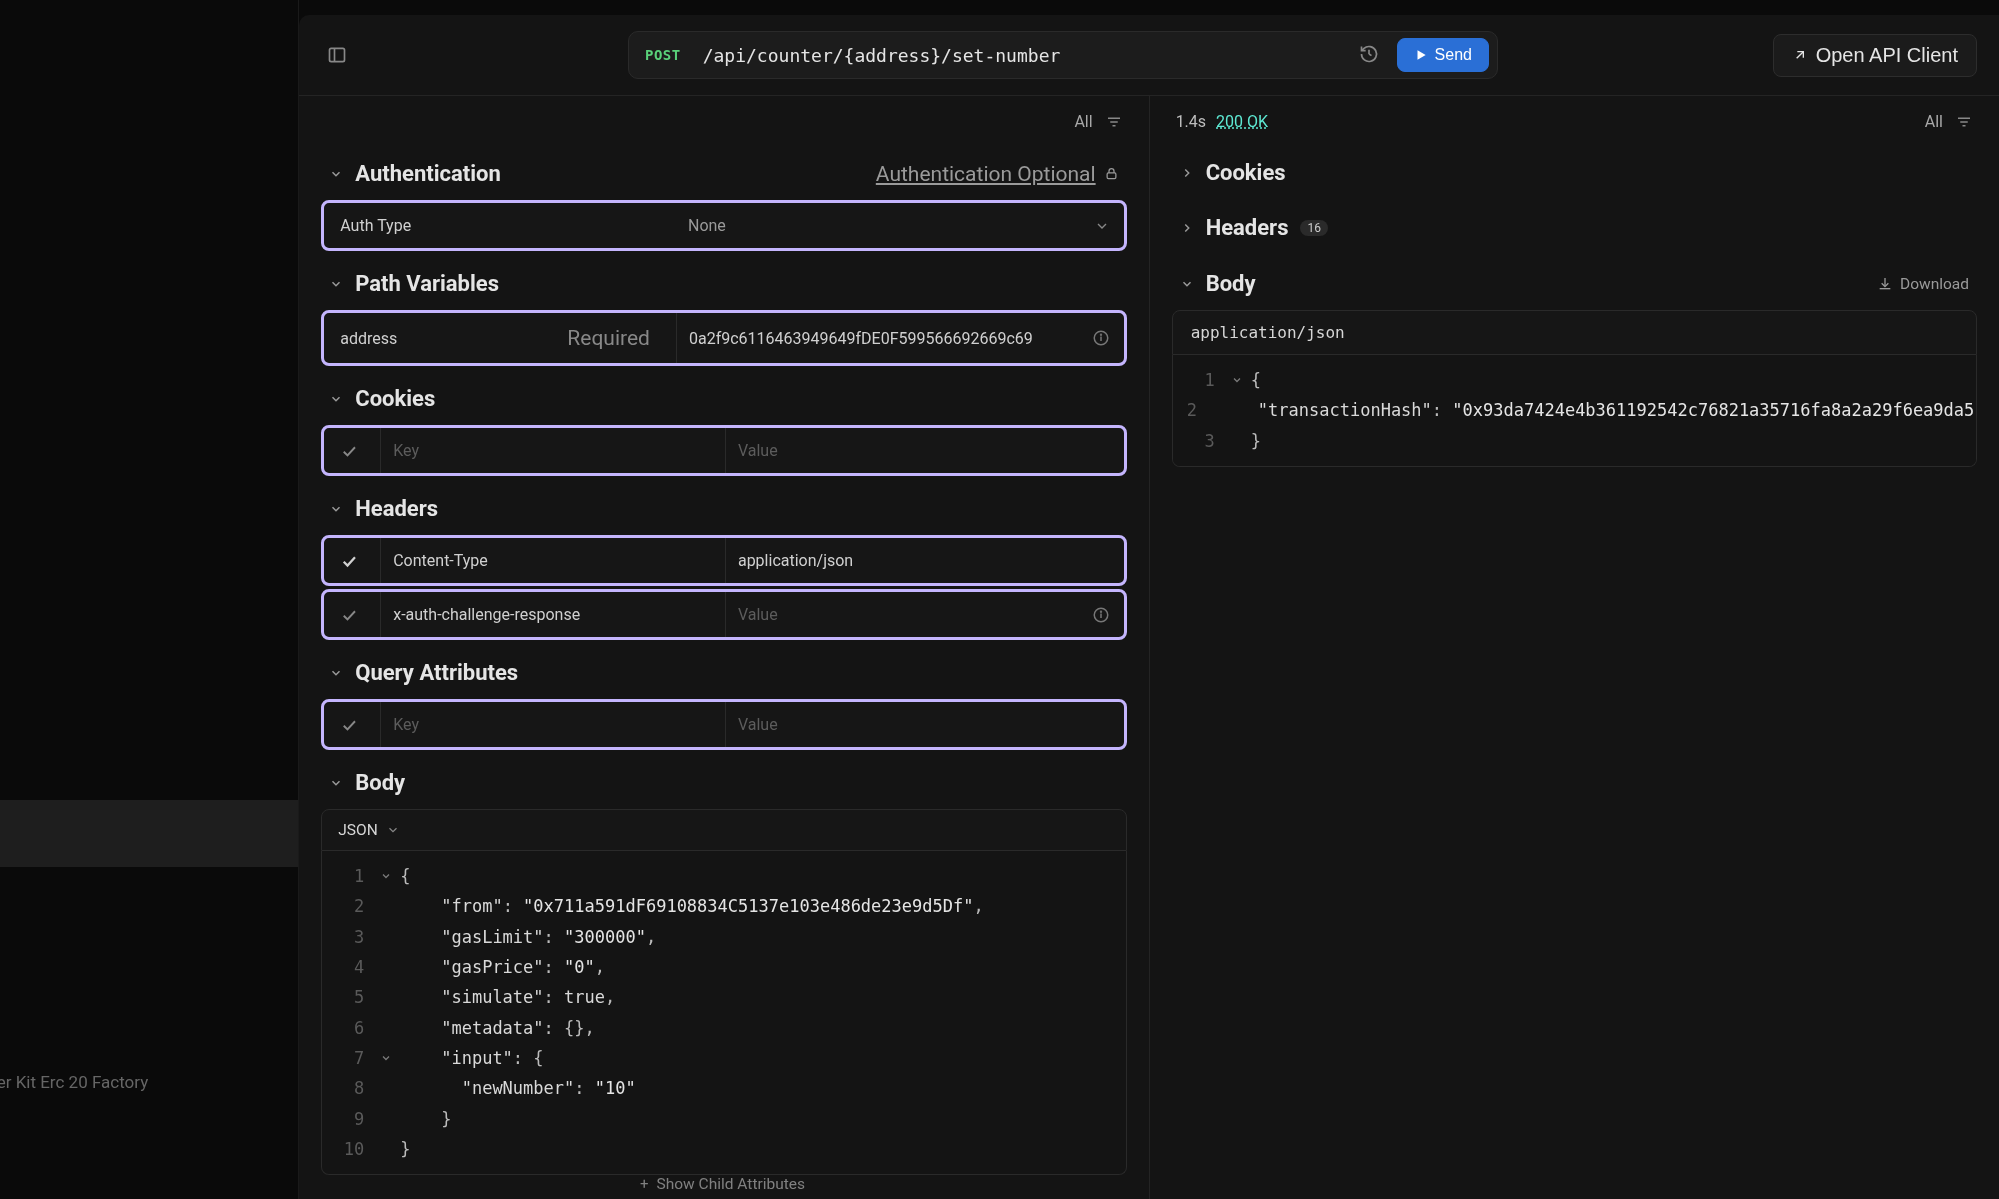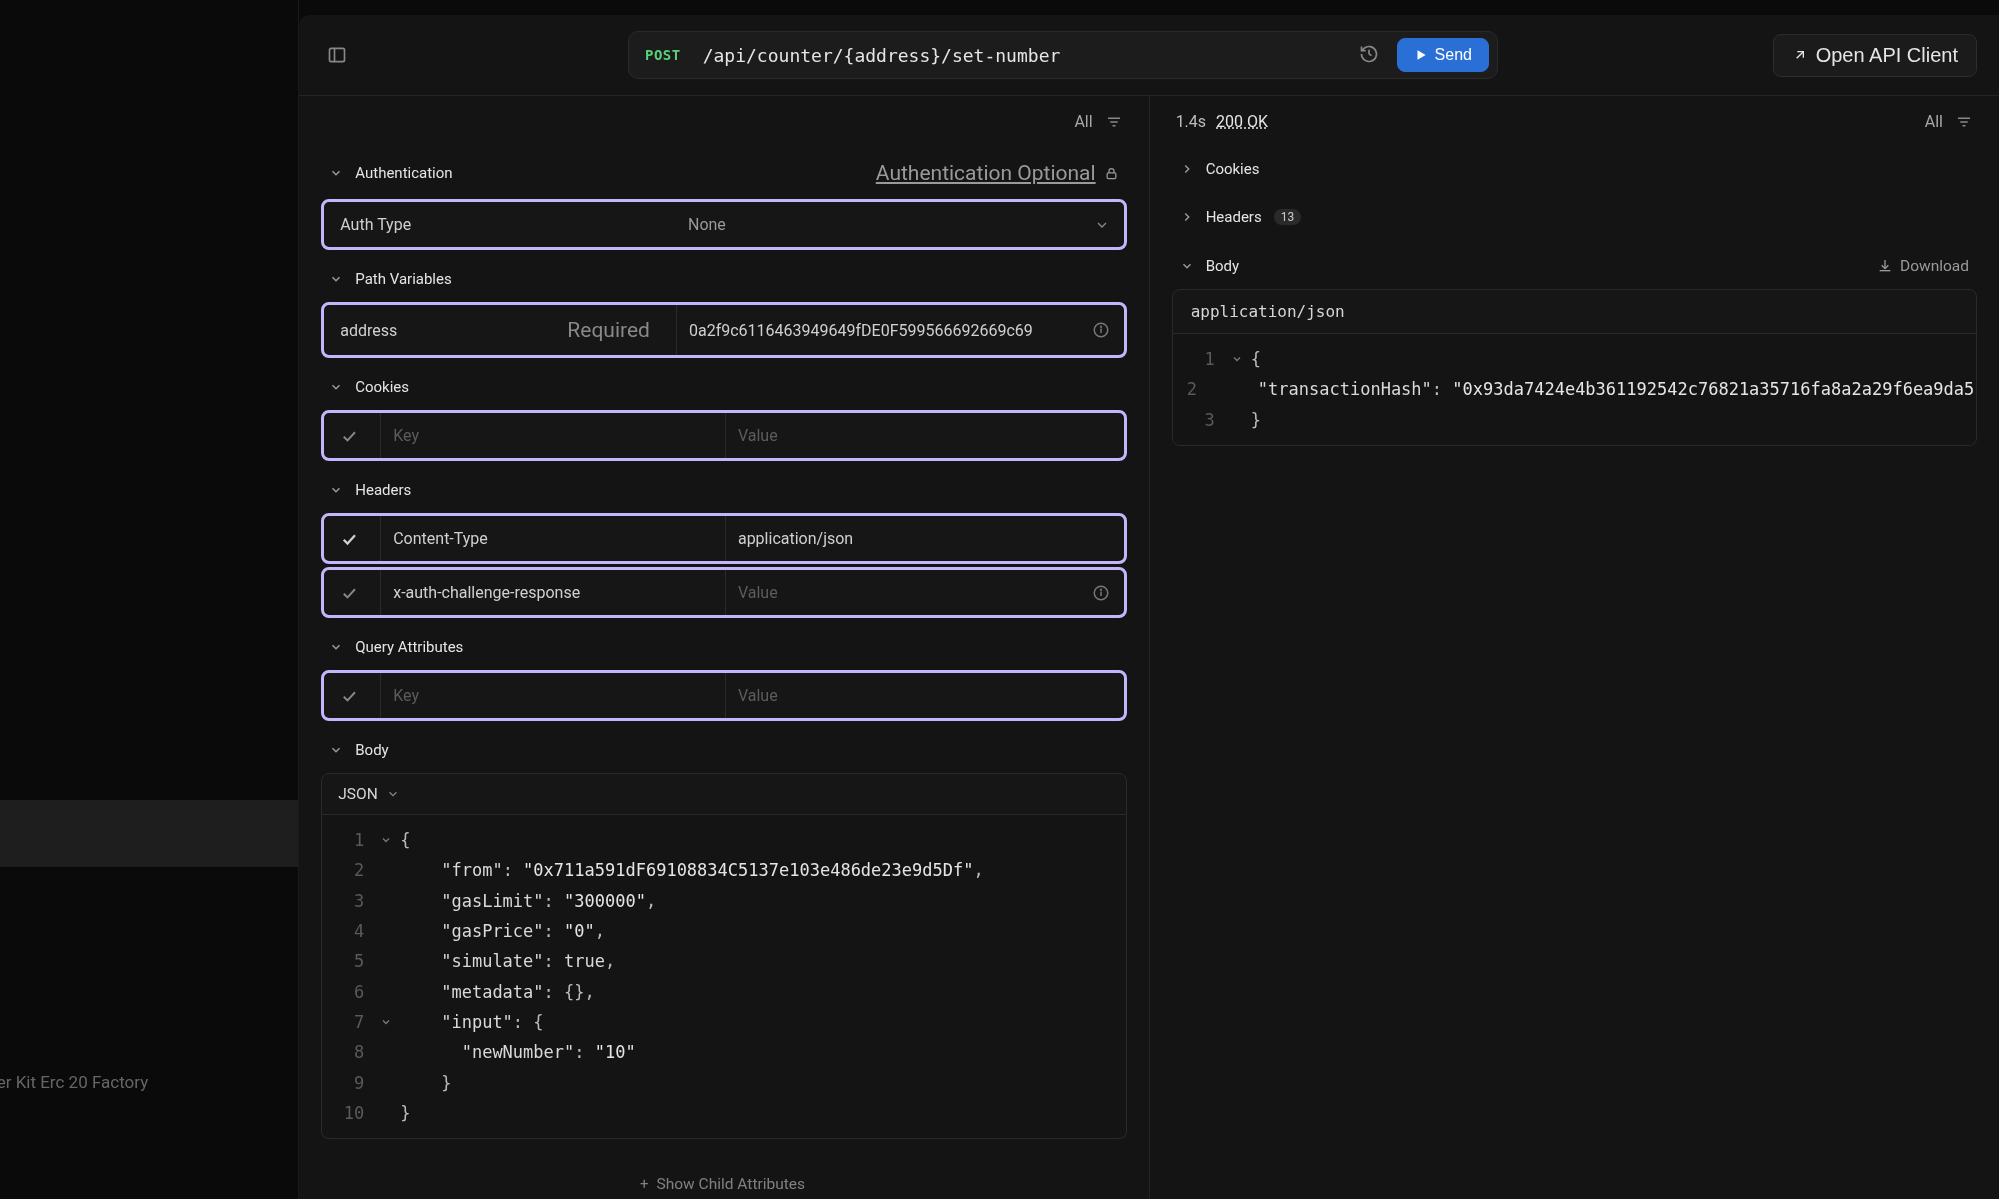--- a/index.html
+++ b/index.html
@@ -126,35 +126,35 @@
     display: flex;
     justify-content: space-between;
     align-items: center;
     padding: 16px 26px 14px;
     gap: 12px;
     color: #a8a8a8;
     font-size: 16px;
   }
   .status-info { display:flex; gap: 10px; }
   .status-time { color: #bdbdbd; }
-  .status-code { color: #e5e5e5; text-decoration: underline dotted; }
+  .status-code { color: #5eead4; text-decoration: underline dotted; }
   .filter-icon { width:18px; height:18px; color:#888; }
   .section {
     padding: 0 22px;
   }
   .section-head {
     display: flex;
     align-items: center;
     justify-content: space-between;
     padding: 16px 8px 14px 8px;
     cursor: pointer;
   }
   .section-head-left { display:flex; align-items:center; gap: 12px; }
   .chev { width: 14px; height: 14px; color: #9a9a9a; }
-  .section-title { color: #e5e5e5; font-size: 15px; font-weight: 400; }
+  .section-title { color: #e5e5e5; font-size: 22px; font-weight: 700; }
   .section-meta { color: #9a9a9a; font-size: 21px; display:flex; align-items:center; gap:8px;text-decoration:underline; }
   .count-badge {
     background: #2a2a2a;
     color: #ccc;
     font-size: 12px;
     padding: 1px 7px;
     border-radius: 10px;
   }
   .field-row {
     display: flex;
@@ -533,21 +533,21 @@
               <polyline points="9 6 15 12 9 18"></polyline>
             </svg>
           <span class="section-title">Cookies</span>
         </div>
 
         <div class="collapsed-row">
           <svg class="chev" viewBox="0 0 24 24" fill="none" stroke="currentColor" stroke-width="2.5">
               <polyline points="9 6 15 12 9 18"></polyline>
             </svg>
           <span class="section-title">Headers</span>
-          <span class="count-badge">13</span>
+          <span class="count-badge">16</span>
         </div>
 
         <div class="section">
           <div class="section-head">
             <div class="section-head-left">
               <svg class="chev" viewBox="0 0 24 24" fill="none" stroke="currentColor" stroke-width="2.5">
                   <polyline points="6 9 12 15 18 9"></polyline>
                 </svg>
               <span class="section-title">Body</span>
             </div>

